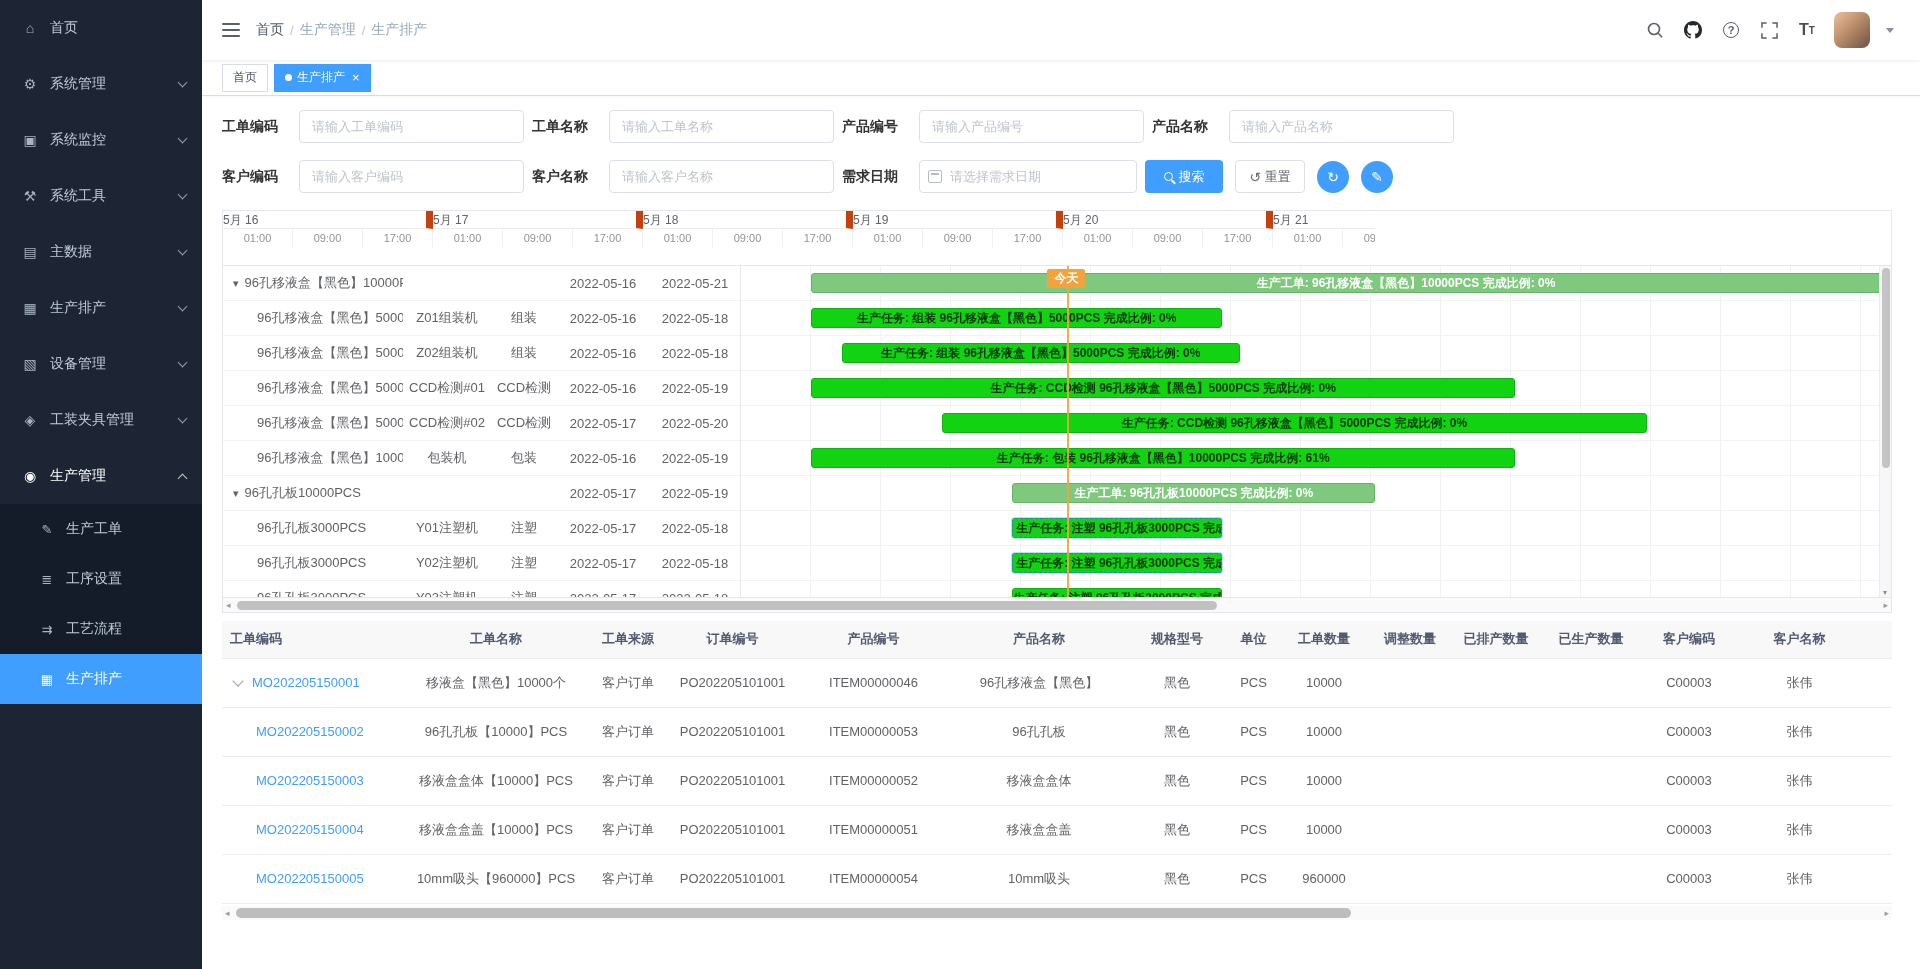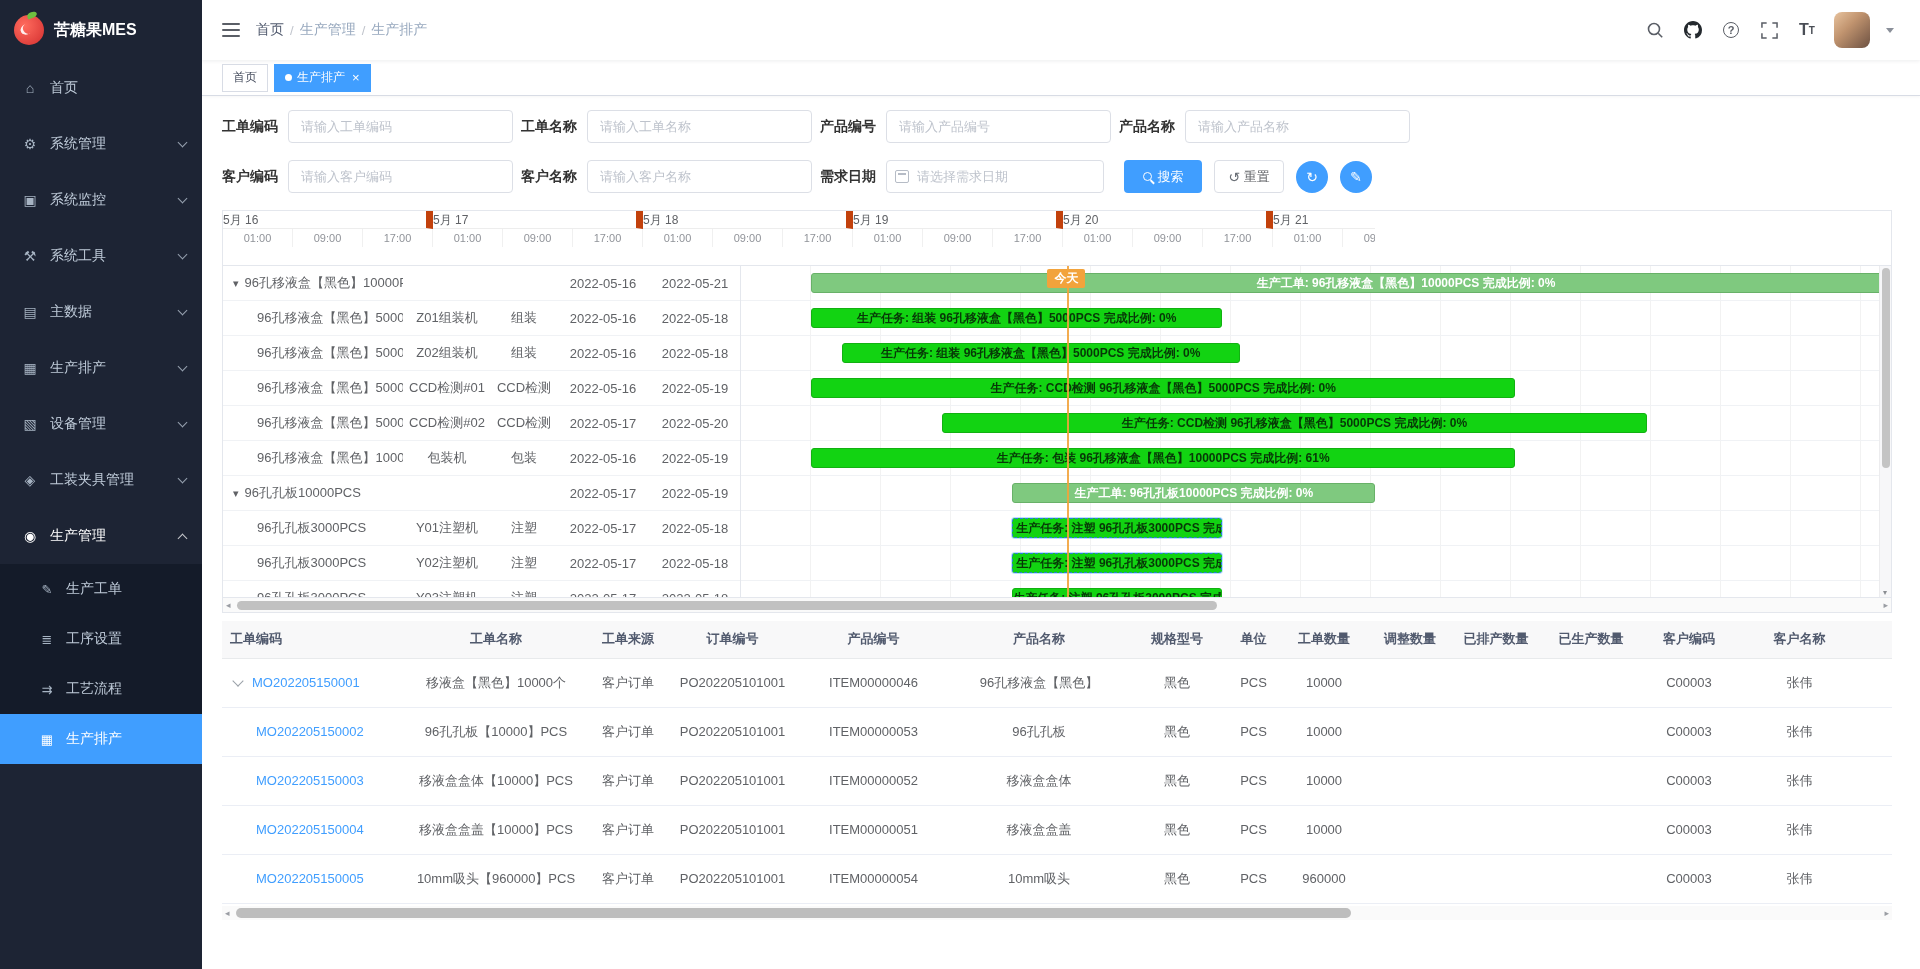--- a/index.html
+++ b/index.html
@@ -50,28 +50,28 @@
   .tag-tab.active{background:var(--accent,#409eff);border-color:var(--accent,#409eff);color:#fff;}
   .tab-dot{width:7px;height:7px;border-radius:50%;background:#fff;display:inline-block;}
   .tab-close{font-size:13px;line-height:1;margin-left:2px;}
 
   
   .content{padding:14px 28px 0 20px;}
   .f-row{display:flex;align-items:center;margin-bottom:17px;}
   .f-groups{display:flex;align-items:center;}
   .f-group{display:flex;align-items:center;margin-right:8px;}
   .f-label{font-size:14px;font-weight:700;color:#333;margin-right:10px;white-space:nowrap;}
-  .f-input-wrap{position:relative;display:inline-flex;}
+  .f-input-wrap{position:relative;display:inline-flex;margin-left:11px;}
   .f-input{width:225px;height:33px;border:1px solid #dcdfe6;border-radius:4px;padding:0 12px;font-size:13px;color:#606266;outline:none;font-family:inherit;}
   .f-input::placeholder{color:#bec3cc;}
   .f-input-wrap.date .f-input{width:218px;padding-left:30px;}
   .cal-icon{position:absolute;left:9px;top:10px;width:14px;height:13px;border:1px solid #b6bcc6;border-radius:2px;z-index:2;}
   .cal-icon::before{content:'';position:absolute;left:2px;right:2px;top:2px;height:2px;background:#b6bcc6;}
   .btn{height:33px;display:inline-flex;align-items:center;justify-content:center;border-radius:4px;font-size:13px;cursor:pointer;border:none;font-family:inherit;}
-  .btn-search{background:var(--accent,#409eff);color:#fff;width:78px;gap:6px;margin-left:12px;}
+  .btn-search{background:var(--accent,#409eff);color:#fff;width:78px;gap:6px;margin-left:0;}
   .lens{width:9px;height:9px;border:1.5px solid #fff;border-radius:50%;position:relative;display:inline-block;}
   .lens::after{content:'';position:absolute;width:5px;height:1.5px;background:#fff;transform:rotate(45deg);right:-4px;bottom:-2px;}
   .btn-reset{background:#fff;border:1px solid #dcdfe6;color:#606266;width:70px;gap:4px;margin-left:12px;}
   .reset-ic{font-size:14px;color:#6a6f76;line-height:1;}
   .btn-circle{width:32px;height:32px;border-radius:50%;background:var(--accent,#409eff);color:#fff;margin-left:12px;font-size:14px;padding:0;}
 
   
   .gantt-box{width:1670px;border:1px solid #e4e7ed;margin-top:0;}
   .g-header{display:flex;height:55px;border-bottom:1px solid #e4e7ed;background:#fff;}
   .g-cols-header{width:518px;border-right:1px solid #e4e7ed;display:grid;grid-template-columns:180px 88px 66px 92px 92px;align-items:center;flex-shrink:0;}
@@ -119,24 +119,20 @@
   .wo-link{color:var(--accent,#409eff);text-decoration:none;cursor:pointer;}
   .orders-hscroll{width:1670px;height:14px;position:relative;background:#fafafa;margin-top:2px;cursor:pointer;}
   .orders-hthumb{position:absolute;left:14px;top:2px;height:10px;width:1115px;border-radius:5px;background:#bdbdbd;}
 </style>
 </head>
 <body>
 
 <div class="app">
 
   <aside class="sidebar">
-    <div class="logo-row">
-      <span class="logo-icon"></span>
-      <span class="logo-text">苦糖果MES</span>
-    </div>
     <nav class="menu">
         <div class="menu-item">
           <span class="mi-icon">⌂</span>
           <span class="mi-label">首页</span>
         </div>
         <div class="menu-item">
           <span class="mi-icon">⚙</span>
           <span class="mi-label">系统管理</span>
           <span class="chev down"></span>
         </div>

